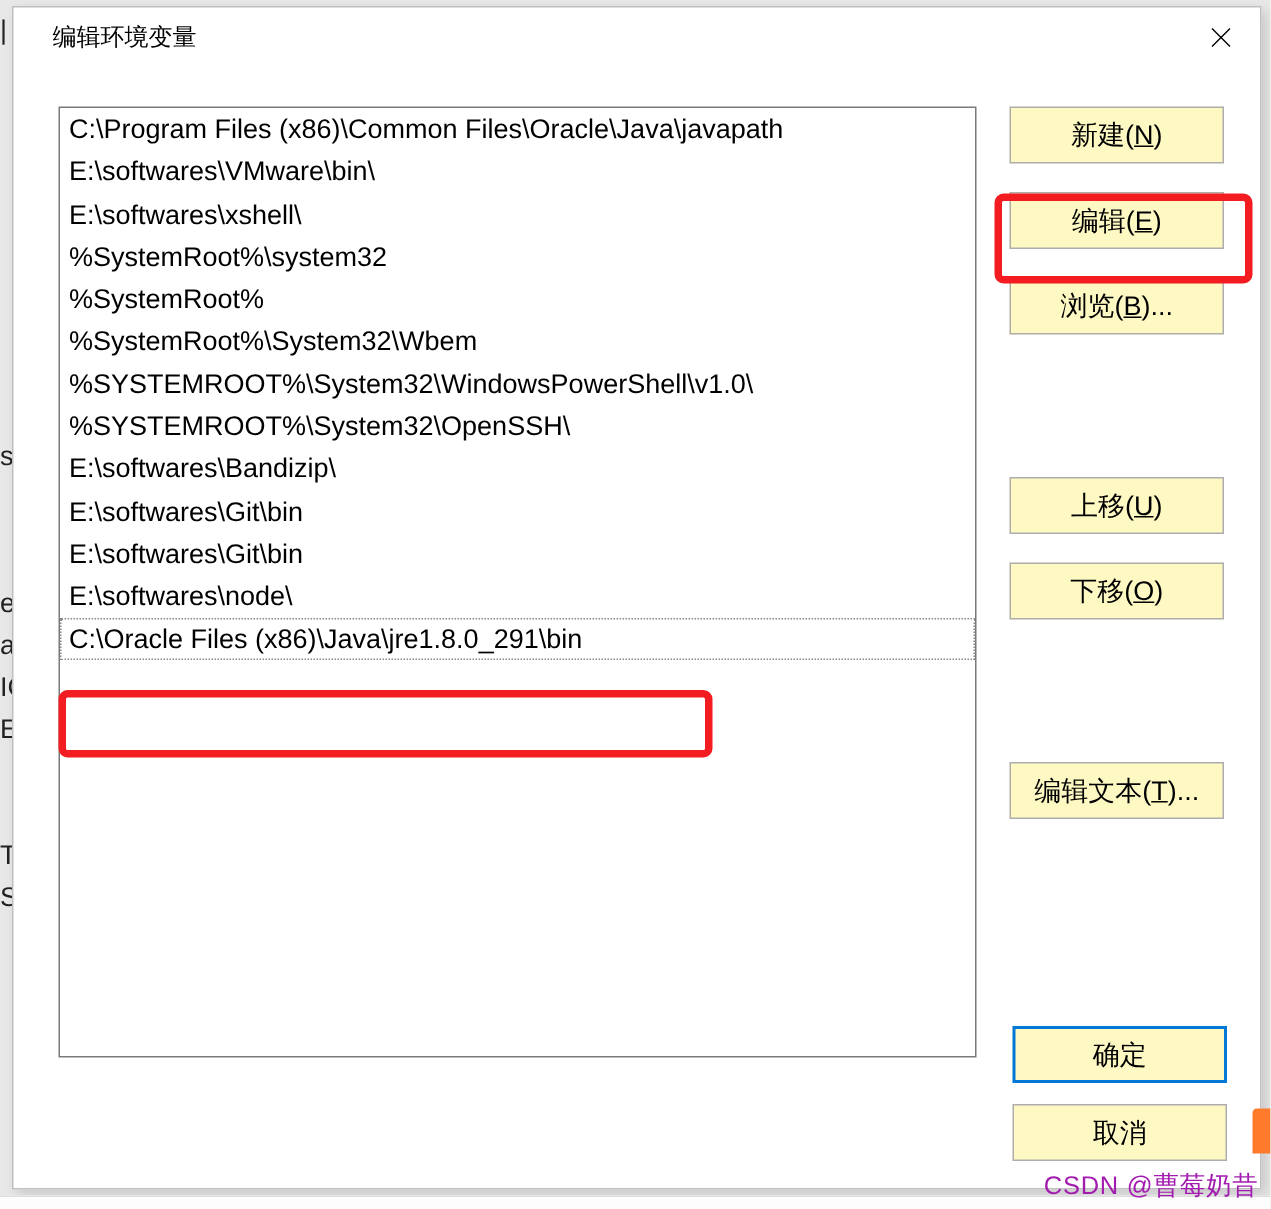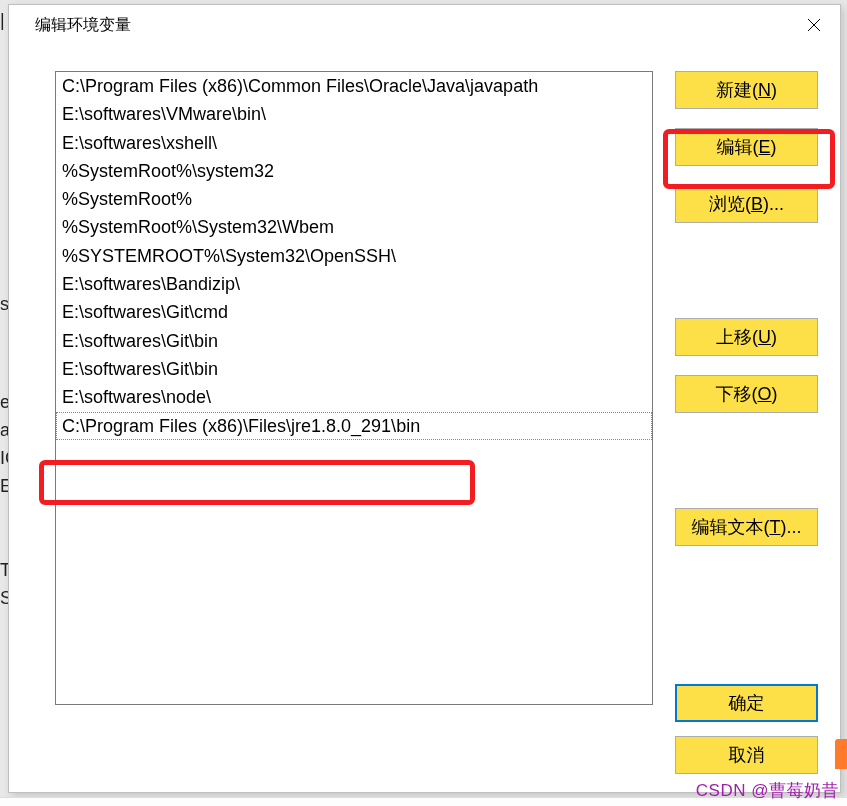--- a/index.html
+++ b/index.html
@@ -39,21 +39,21 @@
     }
     .close-btn {
       width: 28px; height: 28px;
       display: flex; align-items: center; justify-content: center;
       font-size: 18px;
       cursor: pointer;
     }
     .close-btn svg { width: 14px; height: 14px; stroke: #000; stroke-width: 1; }
     .content {
       display: flex;
-      padding: 26px 22px 8px 46px;
+      padding: 26px 22px 8px 30px;
       gap: 22px;
     }
     .listbox {
       width: 612px;
       height: 634px;
       border: 1px solid #7a7a7a;
       overflow: hidden;
       position: relative;
       font-size: 18px;
       line-height: 28.3px;
@@ -71,21 +71,21 @@
     }
     .btns {
       display: flex;
       flex-direction: column;
       width: 144px;
     }
     .btn {
       width: 143px;
       height: 38px;
       border: 1px solid #adadad;
-      background: #fde047;
+      background: #fef9c3;
       font-size: 18px;
       font-family: inherit;
       cursor: pointer;
       padding: 0;
     }
     .btn.default {
       border: 2px solid #0078d7;
     }
     .gap-small { height: 19px; }
     .gap-big { height: 76px; }
@@ -162,27 +162,27 @@
   </div>
 
   <div class="content">
     <div class="listbox" id="listbox">
         <div class="list-item">C:\Program Files (x86)\Common Files\Oracle\Java\javapath</div>
         <div class="list-item">E:\softwares\VMware\bin\</div>
         <div class="list-item">E:\softwares\xshell\</div>
         <div class="list-item">%SystemRoot%\system32</div>
         <div class="list-item">%SystemRoot%</div>
         <div class="list-item">%SystemRoot%\System32\Wbem</div>
+        <div class="list-item">%SYSTEMROOT%\System32\WindowsPowerShell\v1.0\</div>
         <div class="list-item">%SYSTEMROOT%\System32\OpenSSH\</div>
         <div class="list-item">E:\softwares\Bandizip\</div>
-        <div class="list-item">E:\softwares\Git\cmd</div>
         <div class="list-item">E:\softwares\Git\bin</div>
         <div class="list-item">E:\softwares\Git\bin</div>
         <div class="list-item">E:\softwares\node\</div>
-        <div class="list-item selected">C:\Program Files (x86)\Files\jre1.8.0_291\bin</div>
+        <div class="list-item selected">C:\Oracle Files (x86)\Java\jre1.8.0_291\bin</div>
       </div>
 
     <div class="btns">
       <button class="btn"><span>新建</span>(<span class="accel">N</span>)</button>
       <div class="gap-small"></div>
       <button class="btn"><span>编辑</span>(<span class="accel">E</span>)</button>
       <div class="gap-small"></div>
       <button class="btn"><span>浏览</span>(<span class="accel">B</span>)<span>...</span></button>
       <div class="gap-small"></div>
       <div class="gap-big"></div>

